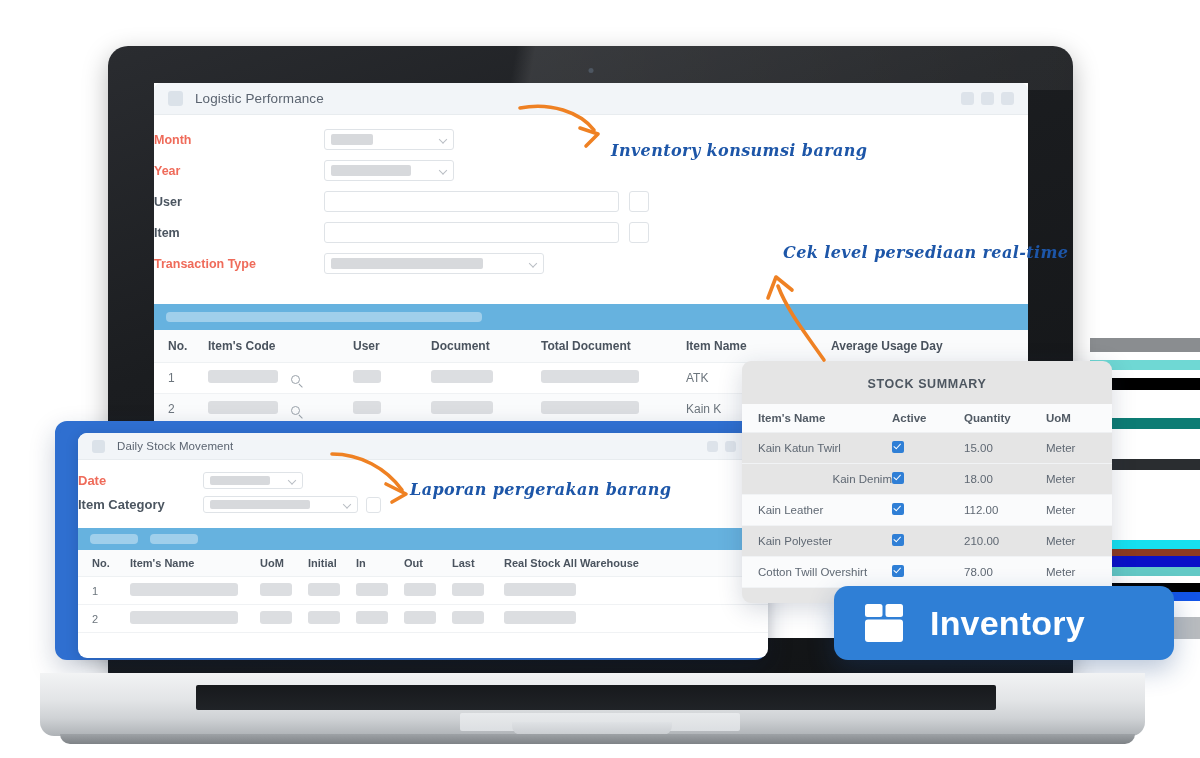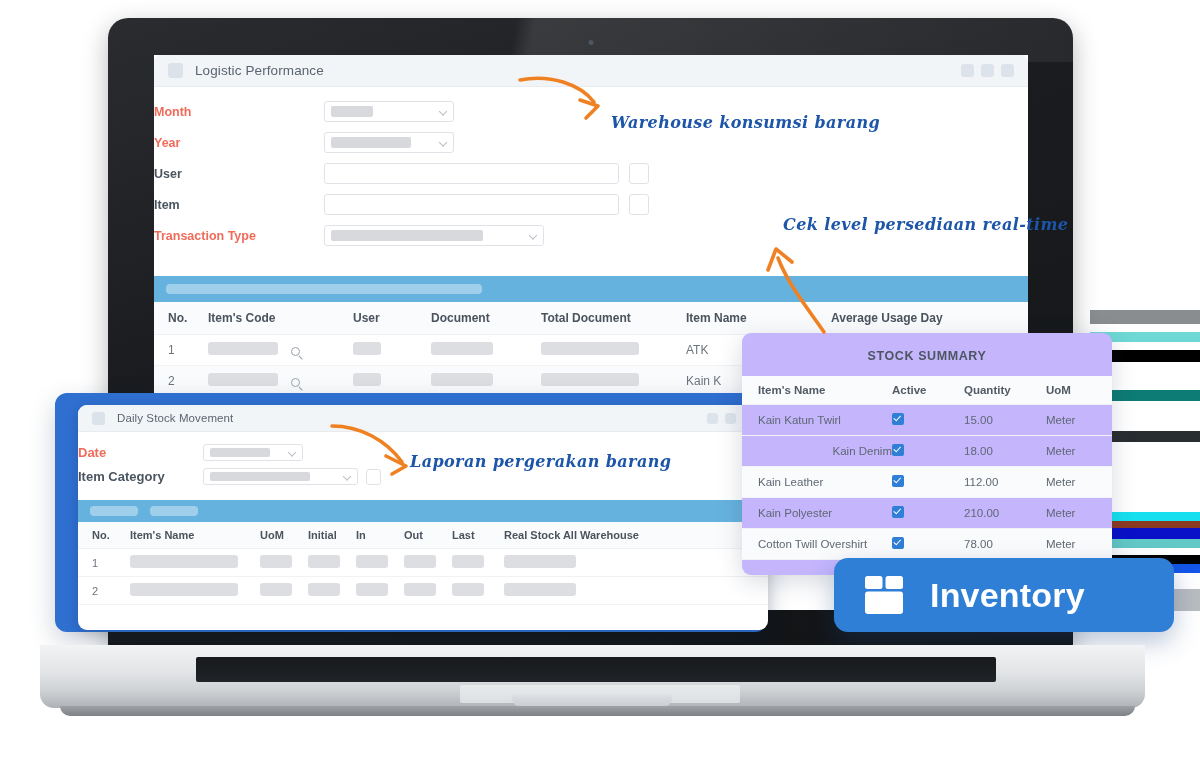--- a/index.html
+++ b/index.html
@@ -5,21 +5,21 @@
   * { box-sizing: border-box; margin: 0; padding: 0; }
   body {
     width: 1200px; height: 758px;
     background: #ffffff;
     font-family: "Liberation Sans", sans-serif;
     overflow: hidden;
     position: relative;
   }
 
   
-  #laptop-scene { position: absolute; inset: 0; }
+  #laptop-scene { position: absolute; inset: 0; margin-top: 28px; }
 
   .laptop-lid {
     position: absolute;
     left: 108px; top: 18px;
     width: 965px; height: 630px;
     background: linear-gradient(160deg, #2a2c30 0%, #1b1d20 35%, #111315 100%);
     border-radius: 20px 20px 4px 4px;
     box-shadow: 0 8px 26px rgba(0,0,0,.28);
   }
   .laptop-lid::after {
@@ -184,21 +184,21 @@
   #daily-window .sq-btn { width: 15px; height: 16px; margin-left: 8px; }
   #daily-window .form-row { margin-bottom: 7px; }
   #daily-window table.grid th { font-size: 11px; padding: 7px 5px 7px 0; }
   #daily-window table.grid td { font-size: 11px; padding: 6px 5px 6px 0; }
   #daily-window .tbl-toolbar { height: 22px; }
 
   
   #stock-summary {
     position: absolute; left: 742px; top: 333px;
     width: 370px; height: 242px;
-    background: #c4b5fd;
+    background: #e5e5e5;
     border-radius: 9px;
     box-shadow: 0 6px 24px rgba(25,45,75,.18);
     overflow: hidden;
   }
   #stock-summary .ss-title {
     text-align: center; font-size: 12.5px; font-weight: bold;
     color: #4d5660; letter-spacing: .6px; padding: 16px 0 13px;
   }
   #stock-summary table { width: 100%; border-collapse: collapse; }
   #stock-summary th {
@@ -535,21 +535,21 @@
   <svg class="arrow" style="left:766px; top:246px; width:70px; height:92px;">
     <path d="M58,86 C40,60 22,38 12,12" stroke="#ef8123" stroke-width="3.6" fill="none" stroke-linecap="round"></path>
     <path d="M2,24 L10,3 L26,16" stroke="#ef8123" stroke-width="3.6" fill="none" stroke-linecap="round" stroke-linejoin="round"></path>
   </svg>
 
   <svg class="arrow" style="left:330px; top:424px; width:90px; height:54px;">
     <path d="M2,2 C30,2 56,16 72,38" stroke="#ef8123" stroke-width="3.6" fill="none" stroke-linecap="round"></path>
     <path d="M56,32 L76,42 L62,50" stroke="#ef8123" stroke-width="3.6" fill="none" stroke-linecap="round" stroke-linejoin="round"></path>
   </svg>
 
-  <div class="note" id="note-1">Warehouse konsumsi barang</div>
+  <div class="note" id="note-1">Inventory konsumsi barang</div>
   <div class="note" id="note-2">Cek level persediaan real-time</div>
   <div class="note" id="note-3">Laporan pergerakan barang</div>
 
   <div class="laptop-hinge"></div>
   <div class="laptop-base"></div>
   <div class="laptop-keyboard"></div>
   <div class="laptop-trackpad"></div>
   <div class="laptop-notch"></div>
   <div class="laptop-foot"></div>
 

